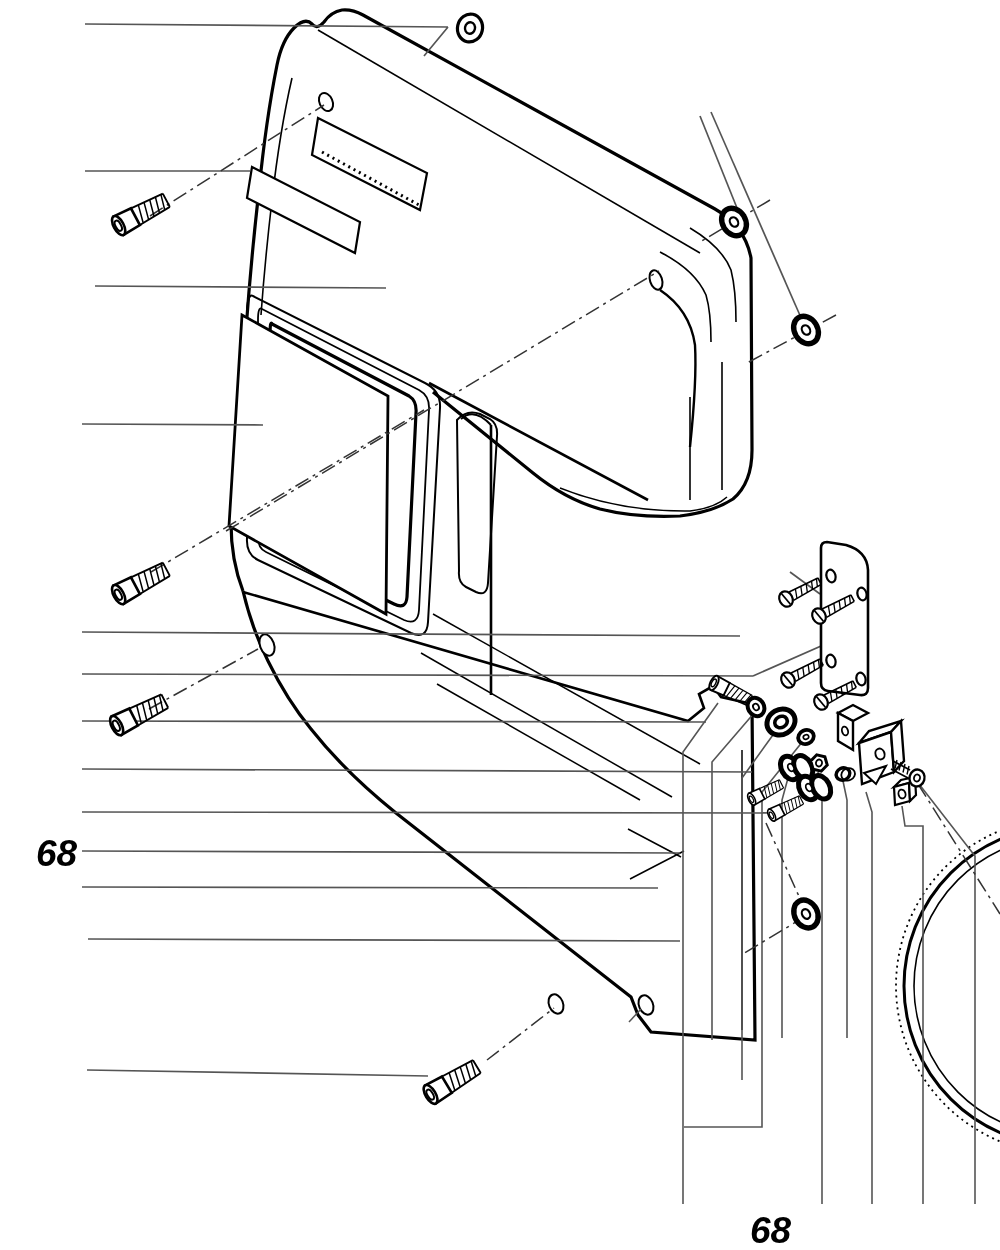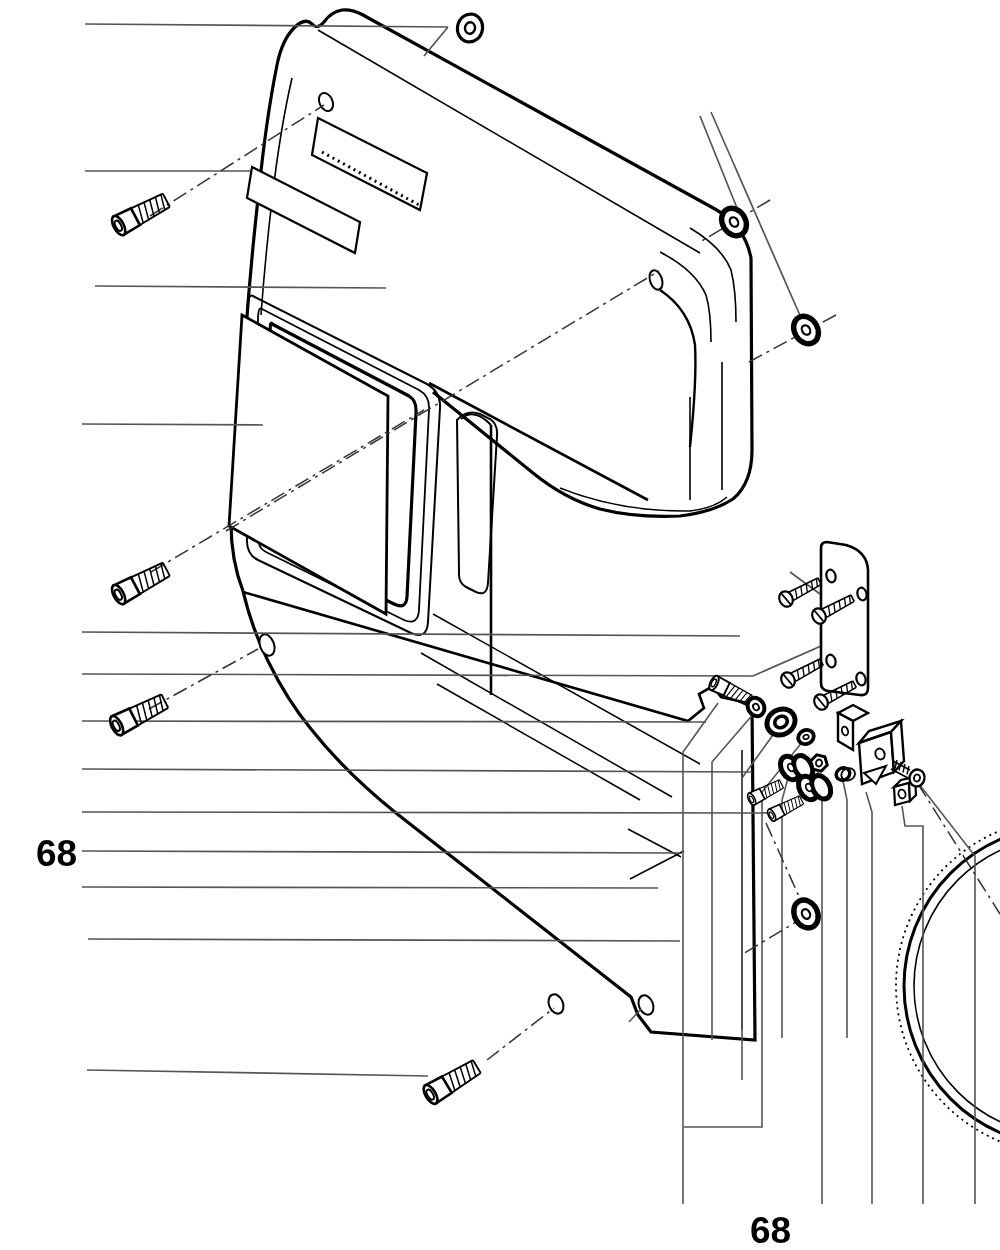--- a/index.html
+++ b/index.html
@@ -1,17 +1,17 @@
 <!DOCTYPE html>
 <html><head>
 <meta charset="utf-8">
 <style>
   html,body{margin:0;padding:0;background:#fff;}
   .stage{position:relative;width:1000px;height:1250px;background:#fff;overflow:hidden;
-         font-family:"Liberation Sans", sans-serif;}
+         font-family:"Liberation Sans", sans-serif;font-style:italic;}
   svg{display:block}
   text.partno{font-family:"Liberation Sans", sans-serif;font-weight:bold;font-size:37px;fill:#000;}
 </style>
 </head>
 <body>
 
 <div class="stage">
 <svg width="1000" height="1250" viewBox="0 0 1000 1250">
   <defs>
     <clipPath id="clipAll">

